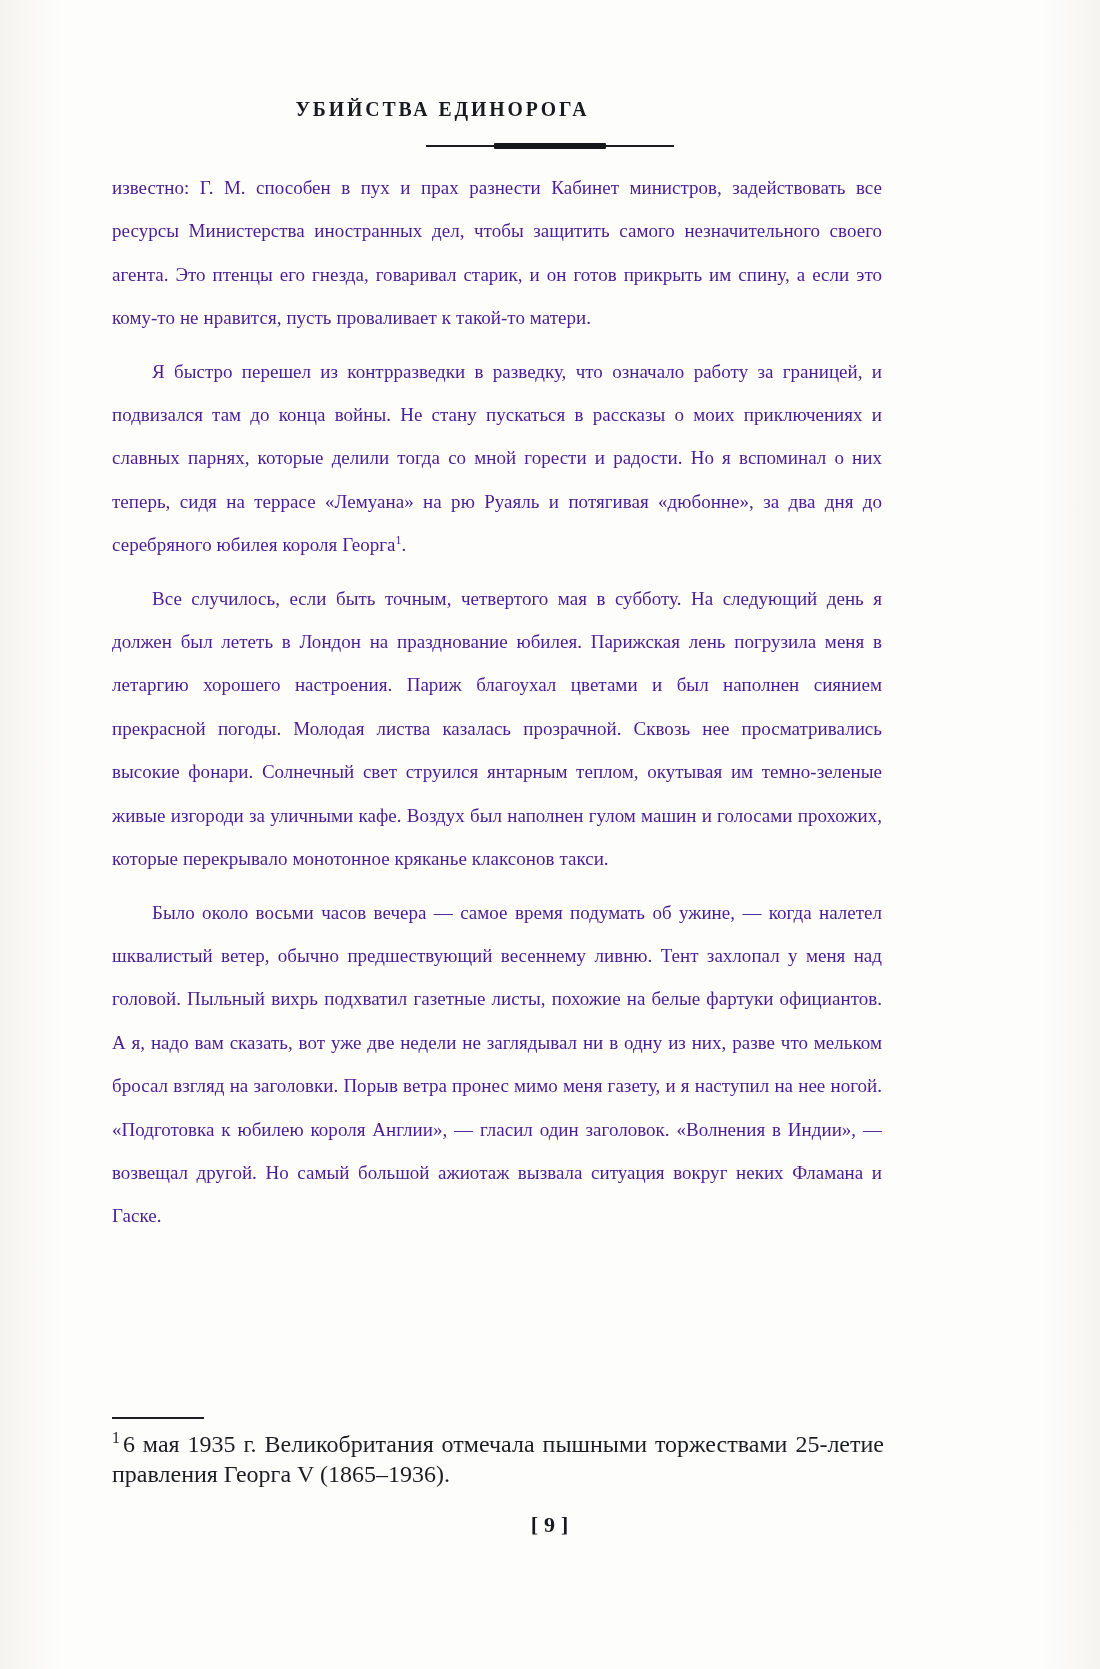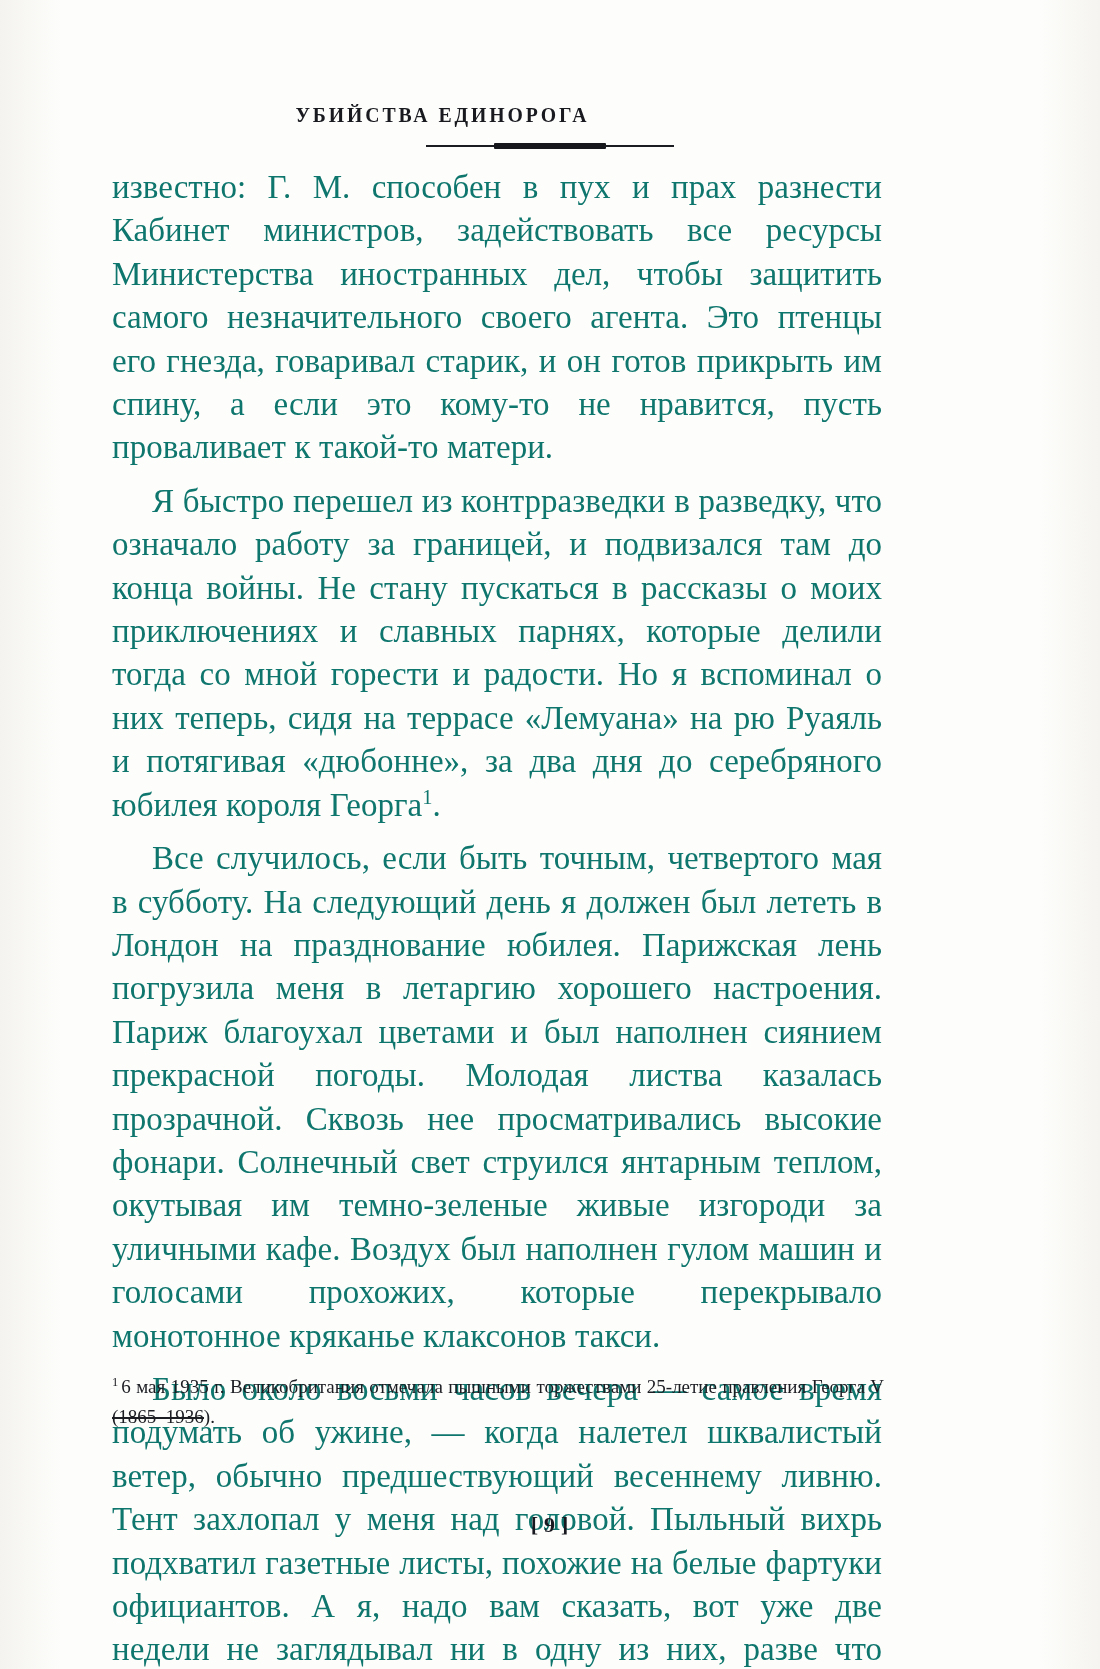--- a/index.html
+++ b/index.html
@@ -29,21 +29,21 @@
     top: 0;
     width: 1100px;
     height: 1669px;
     background:
       linear-gradient(to right, #f4f3ef 0px, #fdfdfb 60px, #fdfdfb 1040px, #f5f4f0 1100px);
   }
 
   
   .running-head {
     position: absolute;
-    top: 103px;
+    top: 97px;
     left: 0;
     width: 885px;
     text-align: center;
   }
   .running-head .rh-text {
     display: inline-block;
     font-family: "Liberation Serif", "DejaVu Serif", serif;
     font-size: 21px;
     font-weight: 700;
     letter-spacing: 3.1px;
@@ -80,26 +80,26 @@
   }
 
   
   .textblock {
     position: absolute;
     left: 112px;
     top: 166px;
     width: 770px;
   }
   .para {
-    font-size: 33px;
+    font-size: 19px;
     line-height: 43.4px;
     text-align: justify;
     text-justify: inter-word;
     margin: 0;
-    color: #0f766e;
+    color: #4c1d95;
     letter-spacing: 0.02px;
     word-spacing: 0.2px;
     transform-origin: left top;
   }
   .para + .para { margin-top: 10px; }
   .para.indent { text-indent: 40px; }
   .para sup {
     font-size: 0.62em;
     vertical-align: super;
     line-height: 0;
@@ -110,23 +110,23 @@
     position: absolute;
     left: 112px;
     top: 1417px;
     width: 92px;
     height: 1.9px;
     background: #1d1e24;
   }
   .footnote {
     position: absolute;
     left: 112px;
-    top: 1372px;
+    top: 1430px;
     width: 772px;
-    font-size: 19px;
+    font-size: 24px;
     line-height: 29.5px;
     text-align: justify;
     color: #1c1d23;
   }
   .footnote .fn-indent { text-indent: 26px; }
   .footnote sup {
     font-size: 0.66em;
     vertical-align: super;
     line-height: 0;
     margin-right: 3px;

